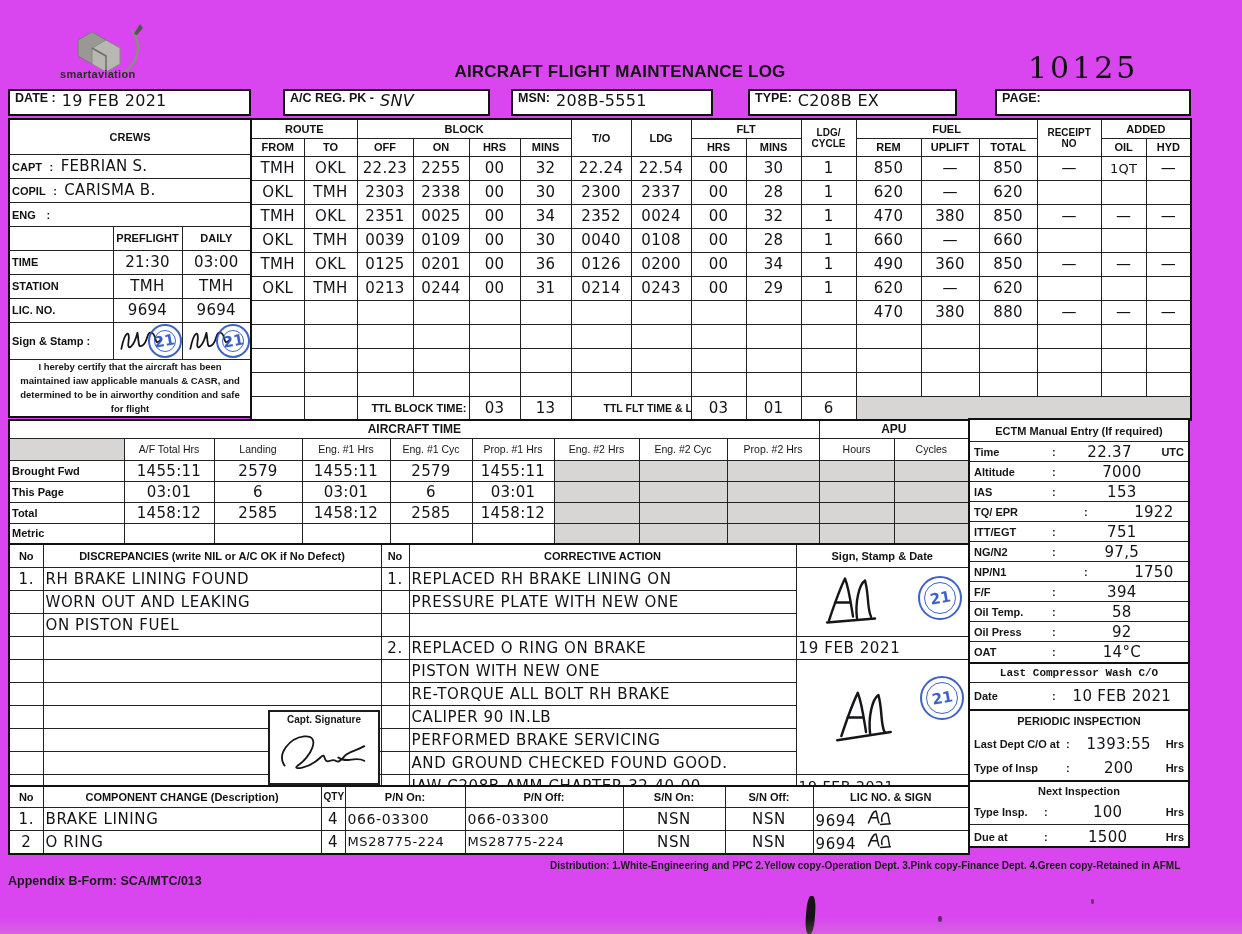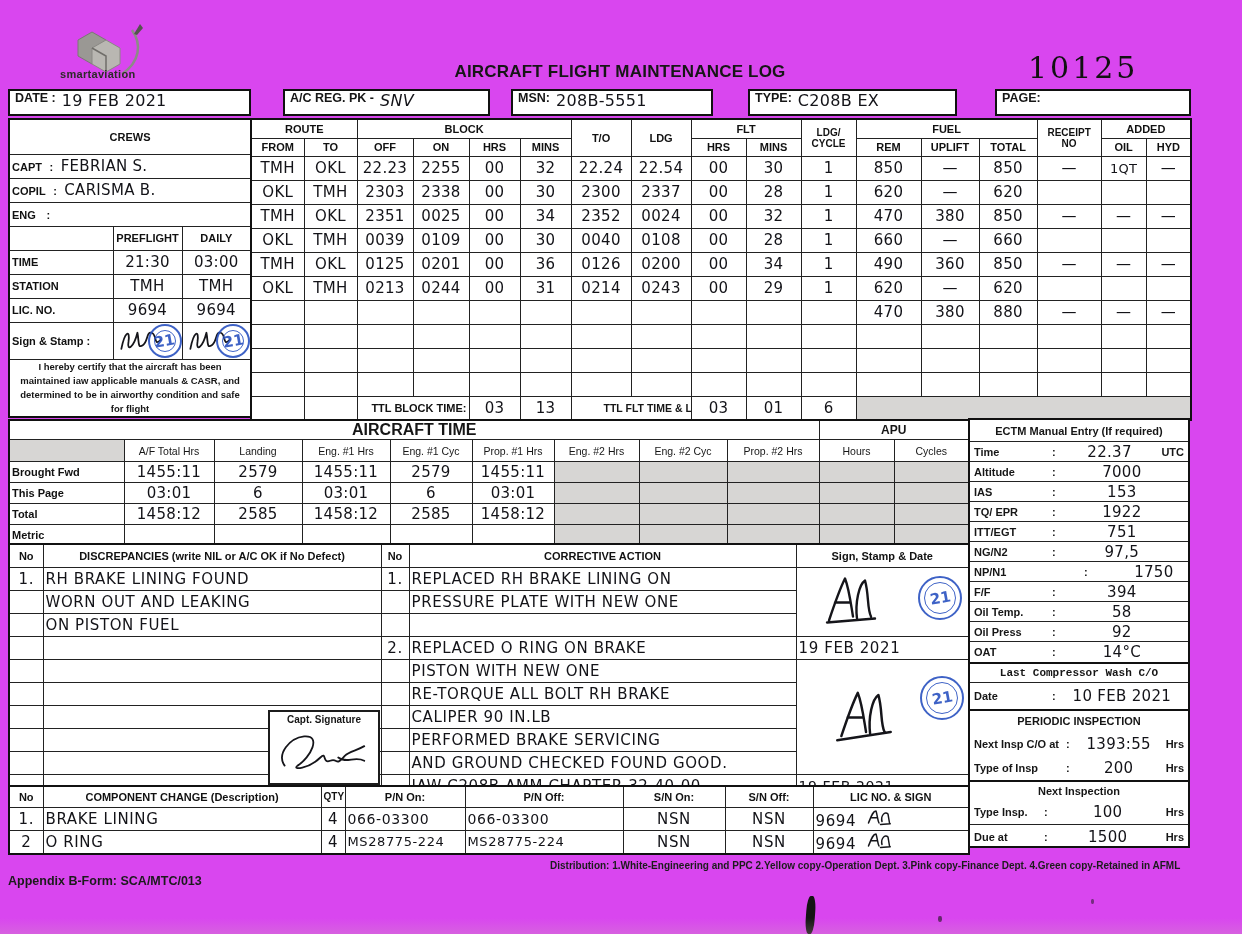--- a/index.html
+++ b/index.html
@@ -425,21 +425,21 @@
         <col style="width:82px">
         <col style="width:82px">
         <col style="width:85px">
         <col style="width:88px">
         <col style="width:92px">
         <col style="width:75px">
         <col style="width:75px">
       </colgroup>
     <tbody>
         <tr style="height:18px;">
-      <td colspan="9" class="c" style="font-size:16px;font-weight:bold;">AIRCRAFT TIME</td>
+      <td colspan="9" class="c" style="font-size:12px;font-weight:bold;">AIRCRAFT TIME</td>
       <td colspan="2" class="c" style="font-size:12px;font-weight:bold;">APU</td>
     </tr>
     <tr style="height:22px;font-size:10.5px;">
       <td class="shade"></td>
       <td class="c">A/F Total Hrs</td>
       <td class="c">Landing</td>
       <td class="c">Eng. #1 Hrs</td>
       <td class="c">Eng. #1 Cyc</td>
       <td class="c">Prop. #1 Hrs</td>
       <td class="c">Eng. #2 Hrs</td>
@@ -514,21 +514,21 @@
     <div class="erow" style="height:20px;">
         <span class="elab">Altitude</span>
         <span class="ecolon">:</span>
         <span class="hw">7000</span>
       </div>
     <div class="erow" style="height:20px;">
         <span class="elab">IAS</span>
         <span class="ecolon">:</span>
         <span class="hw">153</span>
       </div>
-    <div class="erow" style="height:20px;">
+    <div class="erow" style="height:20px;gap:32px;">
         <span class="elab">TQ/ EPR</span>
         <span class="ecolon">:</span>
         <span class="hw">1922</span>
       </div>
     <div class="erow" style="height:20px;">
         <span class="elab">ITT/EGT</span>
         <span class="ecolon">:</span>
         <span class="hw">751</span>
       </div>
     <div class="erow" style="height:20px;">
@@ -562,21 +562,21 @@
         <span class="hw">14°C</span>
       </div>
     <div class="ehead thick" style="height:20px;font-family:Liberation Mono, monospace;">Last Compressor Wash C/O</div>
     <div class="erow" style="height:27px;">
         <span class="elab">Date</span>
         <span class="ecolon">:</span>
         <span class="hw">10 FEB 2021</span>
       </div>
     <div class="ehead thick" style="height:22px;">PERIODIC INSPECTION</div>
     <div class="erow" style="height:25px;border-top:none;">
-        <span class="elab" style="width:92px;">Next Insp C/O at</span>
+        <span class="elab" style="width:92px;">Last Dept C/O at</span>
         <span class="ecolon">:</span>
         <span class="hw">1393:55</span>
         <span class="eunit">Hrs</span>
       </div>
     <div class="erow" style="height:24px;border-top:none;">
         <span class="elab" style="width:92px;">Type of Insp</span>
         <span class="ecolon">:</span>
         <span class="hw">200</span>
         <span class="eunit">Hrs</span>
       </div>

